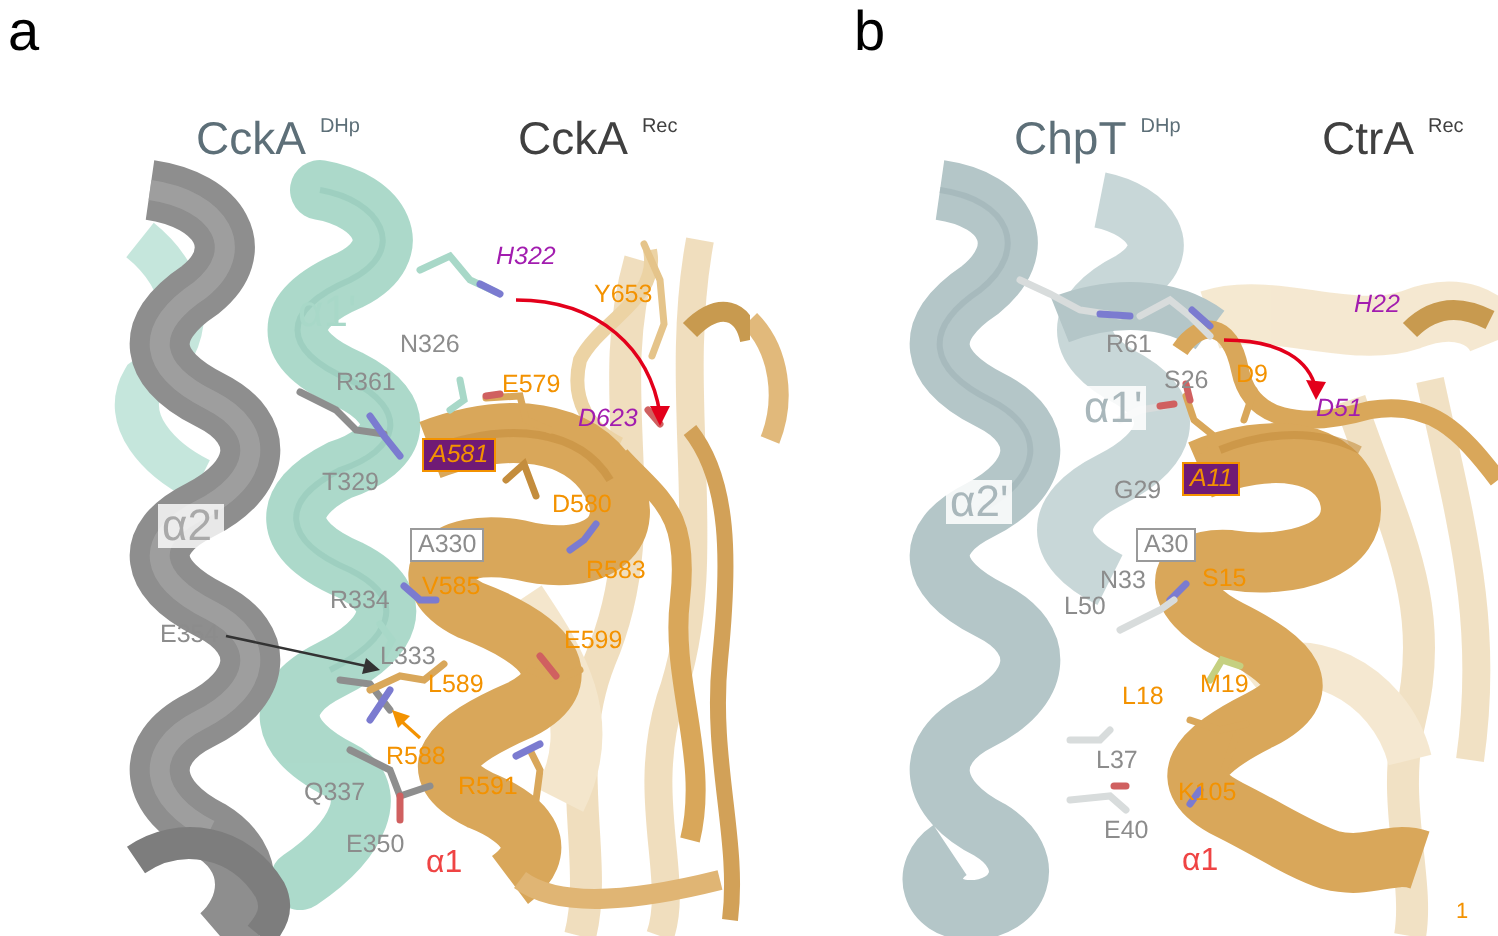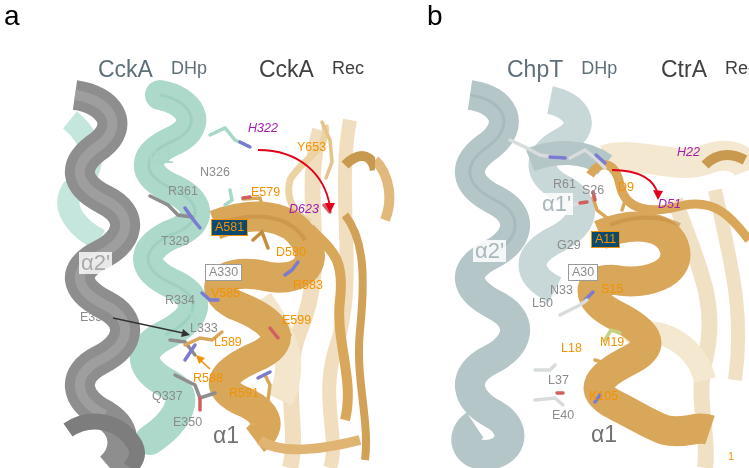--- a/index.html
+++ b/index.html
@@ -2,35 +2,35 @@
 <html><head>
 <meta charset="utf-8">
 <style>
   html,body{margin:0;padding:0;background:#fff;}
   body{width:749px;height:468px;position:relative;overflow:hidden;font-family:"Liberation Sans",sans-serif;}
   .panel{position:absolute;top:0;height:468px;}
   #panel-a{left:0;width:375px;}
   #panel-b{left:375px;width:374px;}
   .panel-letter{position:absolute;font-size:28px;color:#000;line-height:1;}
   .title{position:absolute;font-size:23px;line-height:1;white-space:nowrap;}
-  .title sup{font-size:18px;vertical-align:top;position:relative;top:1px;margin-left:18px;}
+  .title sup{font-size:10px;vertical-align:top;position:relative;top:1px;margin-left:7px;}
   .grey-title{color:#5d6f78;}
   .orange-title{color:#404040;}
   svg.scene{position:absolute;left:0;top:0;}
   .lbl{position:absolute;font-size:12.5px;line-height:1;white-space:nowrap;}
   .lbl.grey{color:#8c8c8c;}
   .lbl.orange{color:#f39200;}
   .lbl.red{color:#a21caf;font-style:italic;}
-  .lbl.boxed-orange{border:1.5px solid #f39200;padding:1px 3px;background:#0c4a6e;}
+  .lbl.boxed-orange{border:1.5px solid #f39200;padding:1px 3px;background:#701a75;font-style:italic;}
   .lbl.boxed-grey{border:1.5px solid #9a9a9a;padding:1px 3px;background:#fff;}
   .helix-lbl{position:absolute;font-size:22px;line-height:1;white-space:nowrap;}
   .helix-lbl.mint{color:#a8d8c8;}
   .helix-lbl.grey{color:#a9a9a9;background:rgba(255,255,255,0.8);padding:0 2px;}
   .helix-lbl.bluegrey{color:#a9b7bb;background:rgba(255,255,255,0.85);padding:0 2px;}
-  .helix-lbl.orange{color:#737373;font-size:23px;}
+  .helix-lbl.orange{color:#ef4444;font-size:16px;}
   .small-num{position:absolute;font-size:11px;color:#f39200;}
 </style>
 </head>
 <body>
 
 <div class="panel" id="panel-a">
   <div class="panel-letter" style="left:4px;top:2px;">a</div>
 
   <div class="title grey-title" style="left:98px;top:58px;">
     <span>CckA</span><sup>DHp</sup>
@@ -190,21 +190,21 @@
 
     <path d="M237,170 C265,170 280,180 283,195" stroke="#e3001b" stroke-width="1.8" fill="none"></path>
     <polygon points="278,190 288,191 283,200" fill="#e3001b"></polygon>
   </svg>
 
   <div class="helix-lbl bluegrey" style="left:165px;top:193px;">α1'</div>
   <div class="helix-lbl bluegrey" style="left:98px;top:240px;">α2'</div>
   <div class="helix-lbl orange" style="left:216px;top:423px;">α1</div>
 
   <div class="lbl red" style="left:265px;top:146px;margin-left:37px;">H22</div>
-  <div class="lbl grey" style="left:178px;top:178px;">R61</div>
+  <div class="lbl grey" style="left:178px;top:166px;">R61</div>
   <div class="lbl grey" style="left:207px;top:184px;">S26</div>
   <div class="lbl orange" style="left:243px;top:181px;">D9</div>
   <div class="lbl red" style="left:283px;top:198px;">D51</div>
   <div class="lbl grey" style="left:182px;top:239px;">G29</div>
   <div class="lbl orange boxed-orange" style="left:216px;top:231px;">A11</div>
   <div class="lbl grey boxed-grey" style="left:193px;top:264px;">A30</div>
   <div class="lbl grey" style="left:175px;top:284px;">N33</div>
   <div class="lbl grey" style="left:157px;top:297px;">L50</div>
   <div class="lbl orange" style="left:226px;top:283px;">S15</div>
   <div class="lbl orange" style="left:186px;top:342px;text-align:right;">L18</div>

